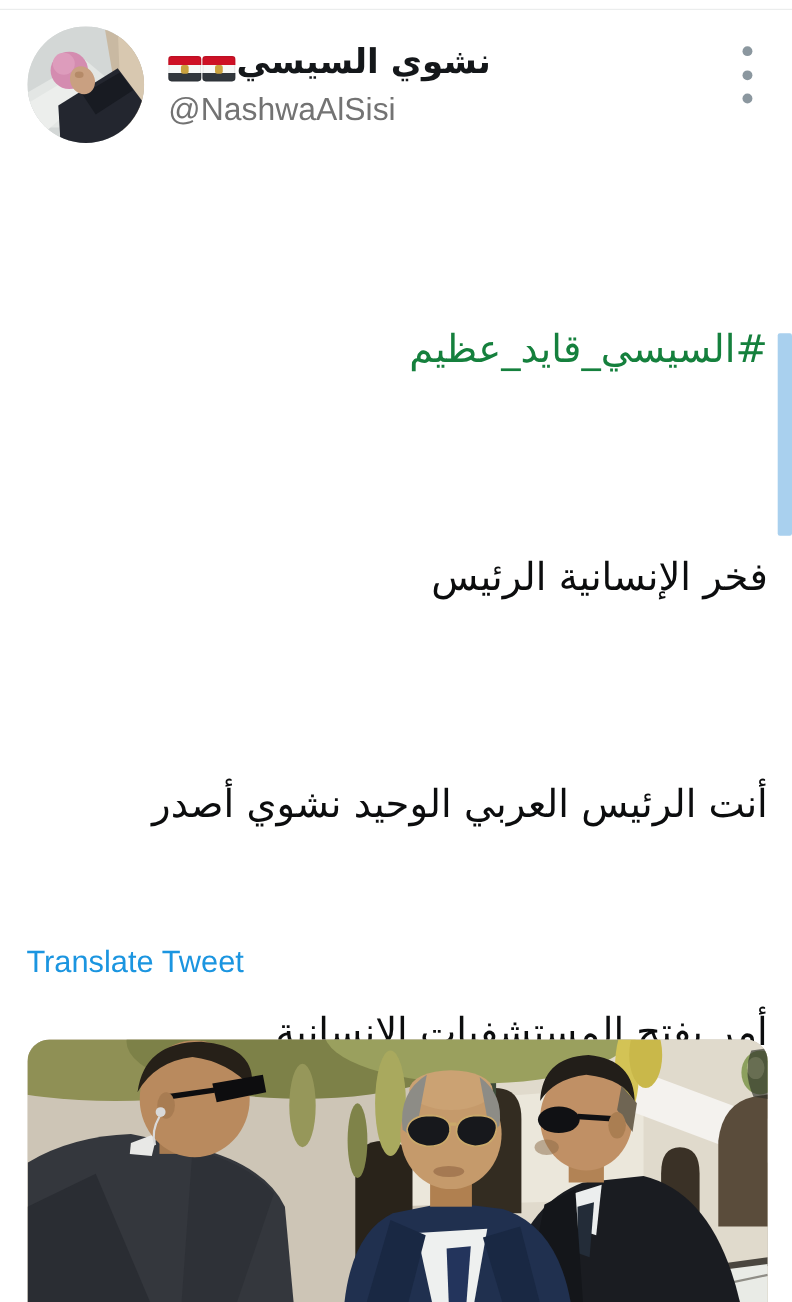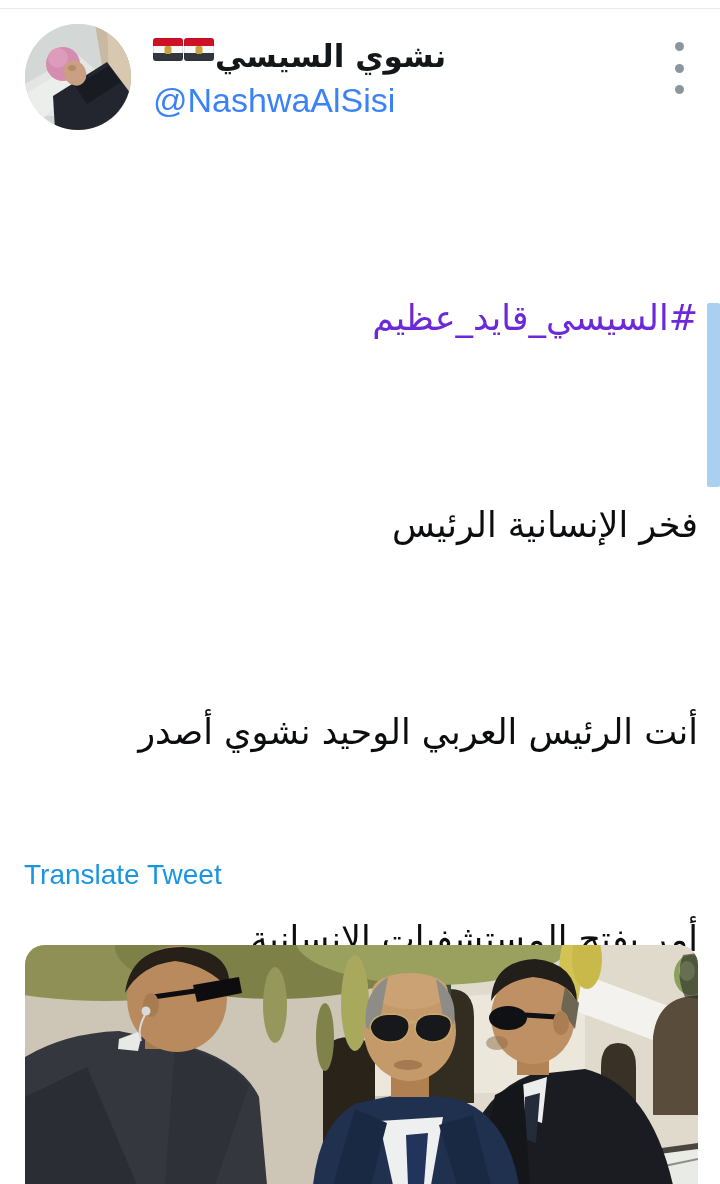--- a/index.html
+++ b/index.html
@@ -10,47 +10,47 @@
   }
   .top-hairline{position:absolute;top:8px;left:0;width:720px;height:1px;background:#e9ebec;}
 
   
   .header{position:absolute;top:22px;left:25px;right:20px;height:110px;}
   .avatar{
     position:absolute;left:0;top:2px;width:106px;height:106px;border-radius:50%;
     overflow:hidden;background:#d2d6d5;cursor:pointer;
   }
   .id-block{position:absolute;left:128px;top:16px;}
-  .name-row{display:flex;align-items:flex-start;gap:1px;}
+  .name-row{display:flex;align-items:flex-end;gap:1px;}
   .egy-flag{
     display:inline-block;width:30px;height:23px;border-radius:3px;position:relative;
     background:linear-gradient(to bottom,#ce1126 0%,#ce1126 33.4%,#f6f8f8 33.4%,#f6f8f8 66.6%,#31373d 66.6%,#31373d 100%);
     box-shadow:0 0 0 1px rgba(0,0,0,.08) inset;flex:0 0 auto;
   }
   .egy-flag::after{
     content:"";position:absolute;left:50%;top:50%;transform:translate(-50%,-50%);
     width:7px;height:8px;background:#c9a23f;border-radius:2px;
   }
   .display-name{
     font-size:31px;font-weight:bold;color:#14171a;line-height:36px;
     font-family:"DejaVu Sans","Liberation Sans",sans-serif;direction:rtl;
   }
-  .handle{font-size:34px;color:#3b82f6;margin-top:9px;line-height:34px;}
+  .handle{font-size:29px;color:#737373;margin-top:9px;line-height:34px;}
   .kebab{position:absolute;right:8px;top:20px;width:26px;height:52px;cursor:pointer;
          display:flex;flex-direction:column;align-items:center;justify-content:space-between;}
   .kebab i{width:9px;height:9px;border-radius:50%;background:#8b979f;display:block;}
 
   
   .tweet-text{
     position:absolute;top:146px;left:20px;right:22px;direction:rtl;text-align:right;
     font-family:"DejaVu Sans","Liberation Sans",sans-serif;color:#0c0d0e;
     font-size:35px;line-height:69px;white-space:pre-wrap;
   }
   .t-line{min-height:69px;}
-  .t-line.hashtag{color:#6d28d9;cursor:pointer;}
+  .t-line.hashtag{color:#15803d;cursor:pointer;}
 
   .translate{
     position:absolute;top:858px;left:24px;font-size:28px;color:#1b95e0;
     line-height:34px;cursor:pointer;
   }
 
   
   .photo{
     position:absolute;top:945px;left:25px;width:673px;height:239px;
     border-radius:20px 20px 0 0;overflow:hidden;background:#cdc5b6;cursor:pointer;

